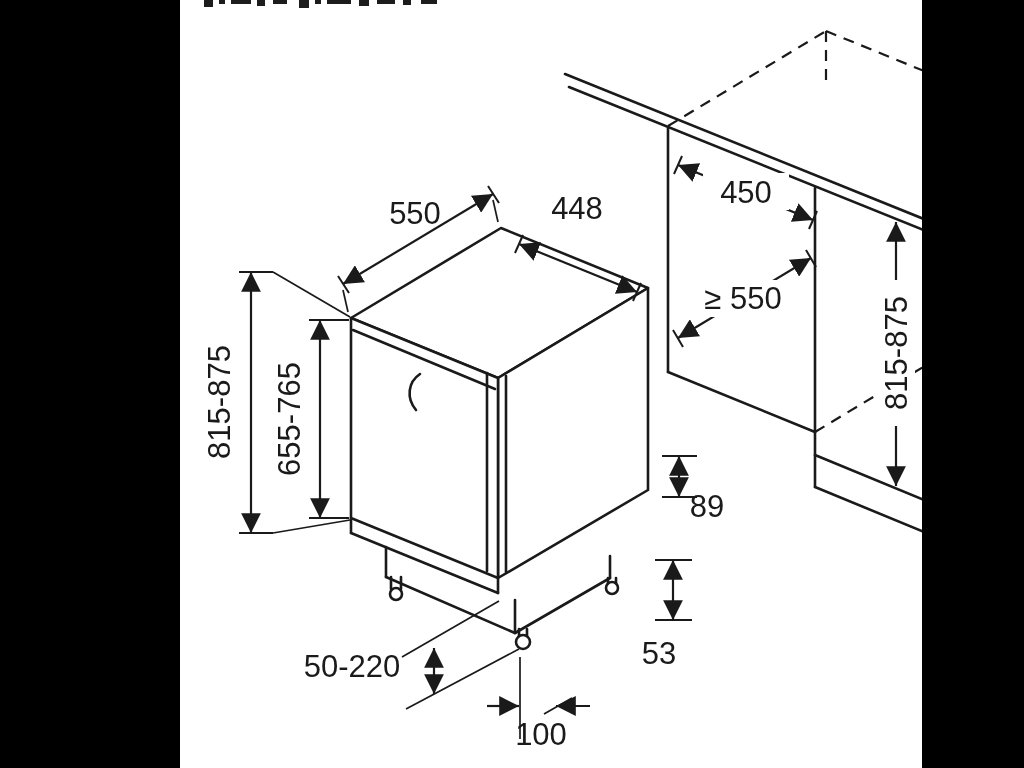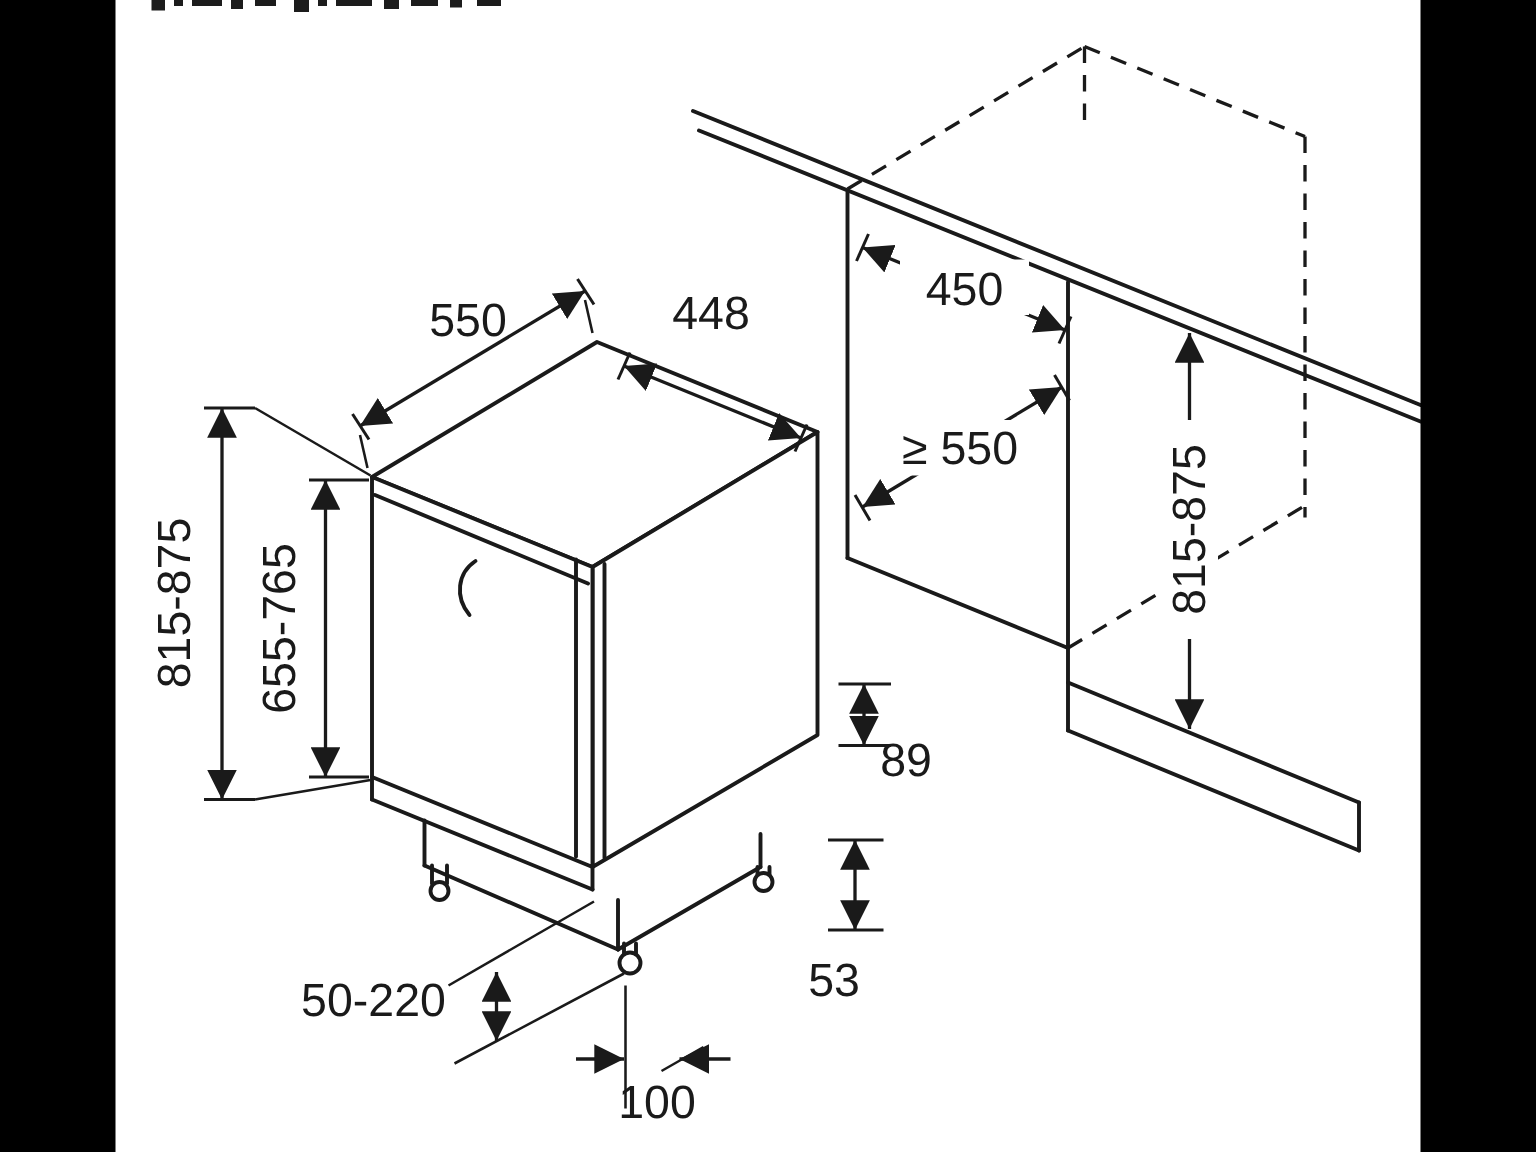--- a/index.html
+++ b/index.html
@@ -1,16 +1,16 @@
 <!DOCTYPE html>
 <html><head>
 <meta charset="utf-8">
 <style>
   html,body{margin:0;padding:0;background:#000;}
-  .stage{position:relative;width:1024px;height:768px;background:#fff;overflow:hidden;margin:0 auto;}
+  .stage{position:relative;width:819px;height:768px;background:#fff;overflow:hidden;margin:0 auto;}
   svg{display:block;}
   .ln{stroke:#1a1a1a;stroke-width:2.6;fill:none;stroke-linecap:round;stroke-linejoin:round;}
   .face{stroke:#1a1a1a;stroke-width:2.6;fill:#ffffff;stroke-linejoin:round;}
   .thin{stroke:#1a1a1a;stroke-width:1.7;fill:none;}
   .dash{stroke:#1a1a1a;stroke-width:2.2;fill:none;stroke-dasharray:11 8;}
   .dim{stroke:#1a1a1a;stroke-width:2.2;fill:none;}
   .tick{stroke:#1a1a1a;stroke-width:2;fill:none;}
   .lbl{font-family:"Liberation Sans", sans-serif;font-size:31px;fill:#1a1a1a;}
   .mask{fill:#ffffff;stroke:none;}
   .frag{fill:#1c1c1c;}

